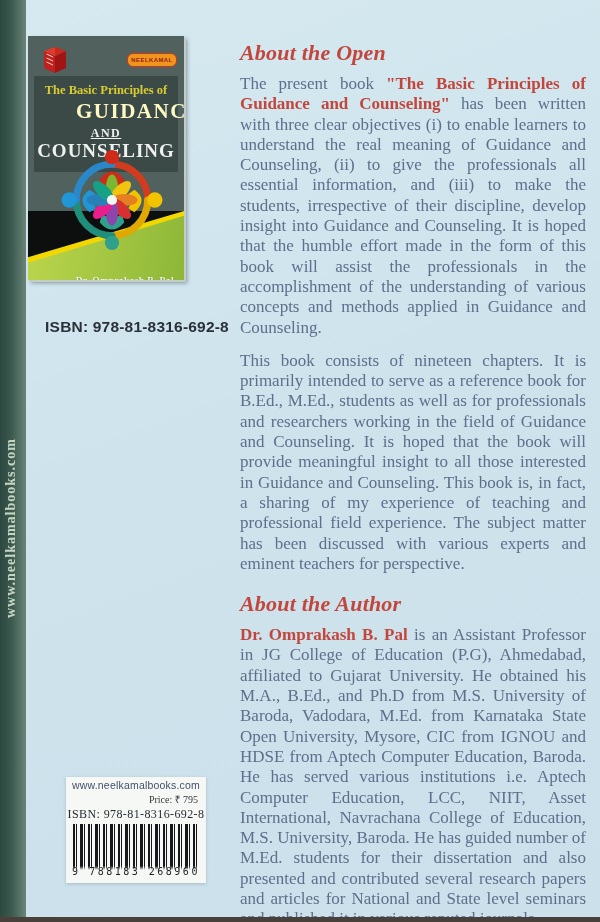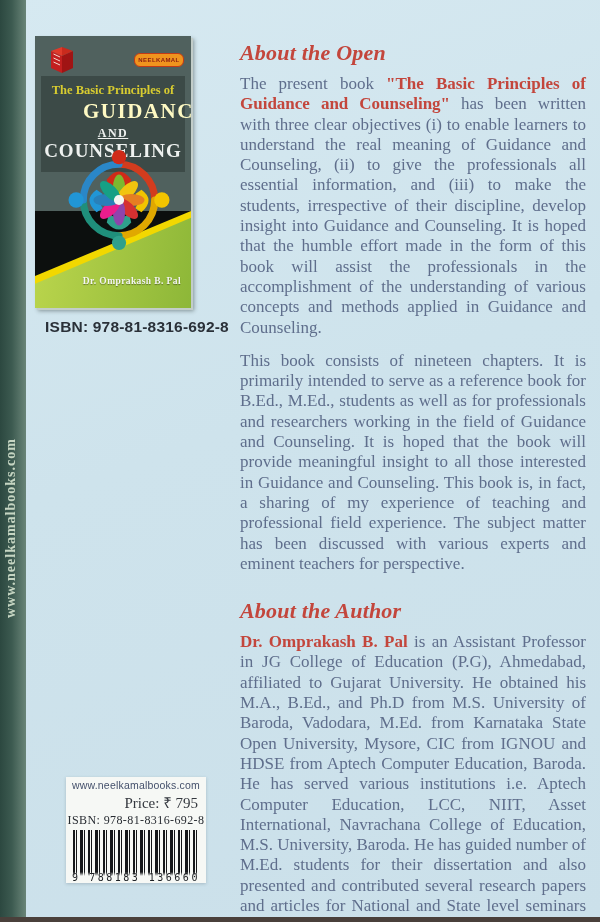--- a/index.html
+++ b/index.html
@@ -9,21 +9,21 @@
 
   
   .spine{position:absolute;left:0;top:0;width:26px;height:922px;
          background:linear-gradient(to right,#2c4840 0%,#3c5a50 45%,#6a8578 100%);}
   .spine-text{position:absolute;left:3px;top:318px;height:300px;width:20px;
               writing-mode:vertical-rl;transform:rotate(180deg);
               color:#d5e3cf;font-size:14px;letter-spacing:1px;
               font-family:"Liberation Serif",serif;font-weight:bold;opacity:.9;}
 
   
-  .thumb{position:absolute;left:35px;top:36px;width:156px;height:272px;
+  .thumb{position:absolute;left:28px;top:36px;width:156px;height:244px;
          background:#50615e;box-shadow:2px 2px 0 #c2cdc9,3px 3px 4px rgba(40,50,48,.45);
          overflow:hidden;}
   .thumb .title-shade{position:absolute;left:6px;top:40px;right:6px;height:96px;
          background:rgba(18,28,26,.32);}
   .badge{position:absolute;right:7px;top:17px;width:48px;height:12px;border-radius:6px;
          background:#f0941e;border:1px solid #c23a16;display:flex;align-items:center;justify-content:center;}
   .badge span{font-family:"Liberation Sans",sans-serif;font-size:6px;font-weight:bold;color:#8c1c10;letter-spacing:.4px;}
   .t-pre{position:absolute;left:0;right:0;top:47px;text-align:center;color:#d8cc30;
          font-size:12.5px;font-weight:bold;}
   .t1{position:absolute;left:0;right:0;top:63px;text-align:center;color:#fef9c3;
@@ -45,32 +45,32 @@
 
   
   .isbn-caption{position:absolute;left:26px;top:318px;width:222px;text-align:center;
         font-family:"Liberation Sans",sans-serif;font-weight:bold;font-size:15.5px;
         color:#2a3038;letter-spacing:.2px;}
 
   
   .col{position:absolute;left:240px;top:40px;width:346px;}
   .col h2{margin:0 0 8px 0;font-size:22px;line-height:26px;font-style:italic;
         font-weight:bold;color:#c3463c;letter-spacing:.2px;}
-  .col h2.second{margin-top:24px;}
+  .col h2.second{margin-top:17px;}
   .col p{margin:0 0 13px 0;font-size:17px;line-height:20.3px;color:#5f6e8c;
         text-align:justify;text-justify:inter-word;}
   .col .red{color:#c3463c;font-weight:bold;}
   .col .name{color:#c3463c;font-weight:bold;}
 
   
   .bc-panel{position:absolute;left:66px;top:777px;width:140px;height:104px;
         background:#f6f8f5;box-shadow:0 1px 3px rgba(60,80,90,.25);padding-top:2px;}
   .bc-site{font-family:"Liberation Sans",sans-serif;font-size:10.5px;color:#44506b;
         text-align:center;letter-spacing:.2px;}
-  .bc-price{font-size:15px;color:#34383f;text-align:right;padding-right:8px;margin-top:1px;padding-left:8px;}
+  .bc-price{font-size:10px;color:#34383f;text-align:right;padding-right:8px;margin-top:1px;padding-left:8px;}
   .bc-isbn{font-size:12px;color:#272b31;text-align:center;letter-spacing:.4px;margin-top:1px;}
   .bc-bars{height:46px;margin:2px 7px 0 7px;
         background:repeating-linear-gradient(90deg,
           #15171a 0 2px, #f6f8f5 2px 3px,
           #15171a 3px 4px, #f6f8f5 4px 7px,
           #15171a 7px 10px,#f6f8f5 10px 11px,
           #15171a 11px 12px,#f6f8f5 12px 15px);}
   .bc-digits{font-family:"DejaVu Sans Mono",monospace;font-size:10px;color:#1d2024;
         text-align:center;letter-spacing:2.5px;margin-top:-4px;
         background:linear-gradient(to bottom,transparent 0,#f6f8f5 4px);}
@@ -149,17 +149,17 @@
     <p>This book consists of nineteen chapters. It is primarily intended to serve as a reference book for B.Ed., M.Ed., students as well as for professionals and researchers working in the field of Guidance and Counseling. It is hoped that the book will provide meaningful insight to all those interested in Guidance and Counseling. This book is, in fact, a sharing of my experience of teaching and professional field experience. The subject matter has been discussed with various experts and eminent teachers for perspective.</p>
     <h2 class="second">About the Author</h2>
     <p><span class="name">Dr. Omprakash B. Pal</span><span> is an Assistant Professor in JG College of Education (P.G), Ahmedabad, affiliated to Gujarat University. He obtained his M.A., B.Ed., and Ph.D from M.S. University of Baroda, Vadodara, M.Ed. from Karnataka State Open University, Mysore,  CIC from IGNOU and HDSE from Aptech Computer Education, Baroda. He has served various institutions i.e. Aptech Computer Education, LCC, NIIT, Asset International, Navrachana College of Education, M.S. University, Baroda. He has guided number of M.Ed. students for their dissertation and also presented and contributed several research papers and articles for National and State level seminars and published it in various reputed journals.</span></p>
   </div>
 
   <div class="bc-panel">
     <div class="bc-site">www.neelkamalbooks.com</div>
     <div class="bc-price">Price: ₹ 795</div>
     <div class="bc-isbn">ISBN: 978-81-8316-692-8</div>
     <div class="bc-bars"></div>
-    <div class="bc-digits">9 788183 136660</div>
+    <div class="bc-digits">9 788183 268960</div>
   </div>
 
   <div class="bottom-edge"></div>
 </div>
 
 </body></html>

